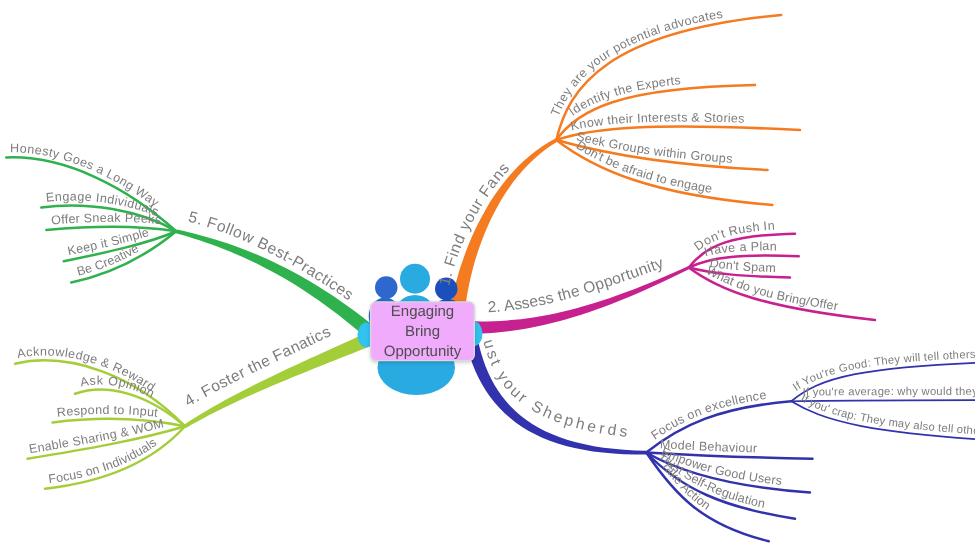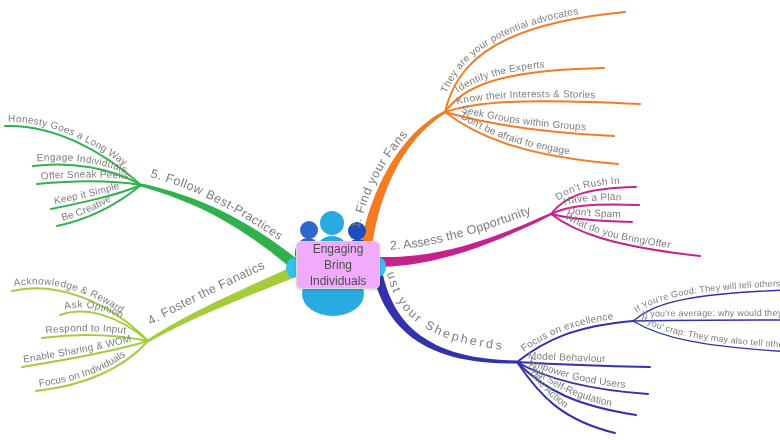--- a/index.html
+++ b/index.html
@@ -106,15 +106,15 @@
         <text font-size="10" fill="#7d7d7d" letter-spacing="0.2"><textPath startOffset="4%" href="#p28" xlink:href="#p28"><tspan dy="-4">Engage Individuals</tspan></textPath></text>
         <text font-size="10" fill="#7d7d7d" letter-spacing="0.2"><textPath startOffset="4%" href="#p29" xlink:href="#p29"><tspan dy="-4">Offer Sneak Peeks</tspan></textPath></text>
         <text font-size="10" fill="#7d7d7d" letter-spacing="0.2"><textPath startOffset="5%" href="#p30" xlink:href="#p30"><tspan dy="-4">Keep it Simple</tspan></textPath></text>
         <text font-size="10" fill="#7d7d7d" letter-spacing="0.2"><textPath startOffset="7%" href="#p31" xlink:href="#p31"><tspan dy="-4">Be Creative</tspan></textPath></text>
       </g>
   </svg>
 
   <div class="center-box">
     <div>Engaging</div>
     <div>Bring</div>
-    <div>Individuals</div>
+    <div>Opportunity</div>
   </div>
 </div>
 
 </body></html>

